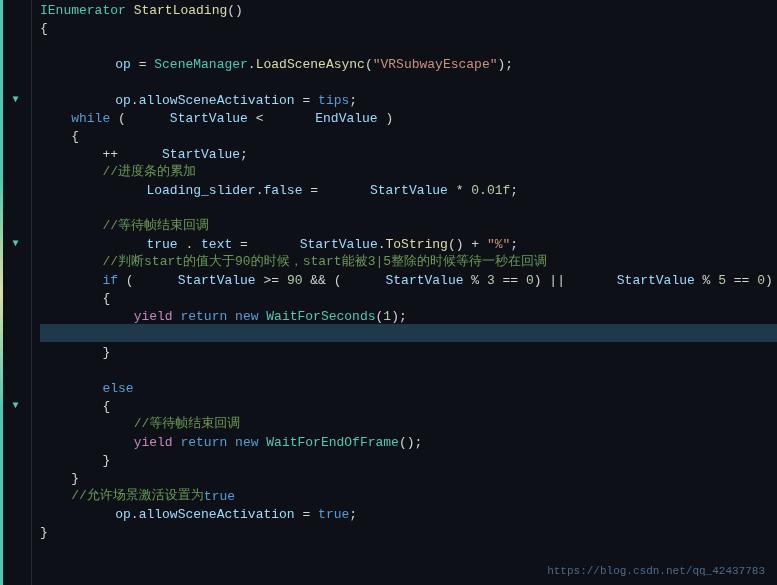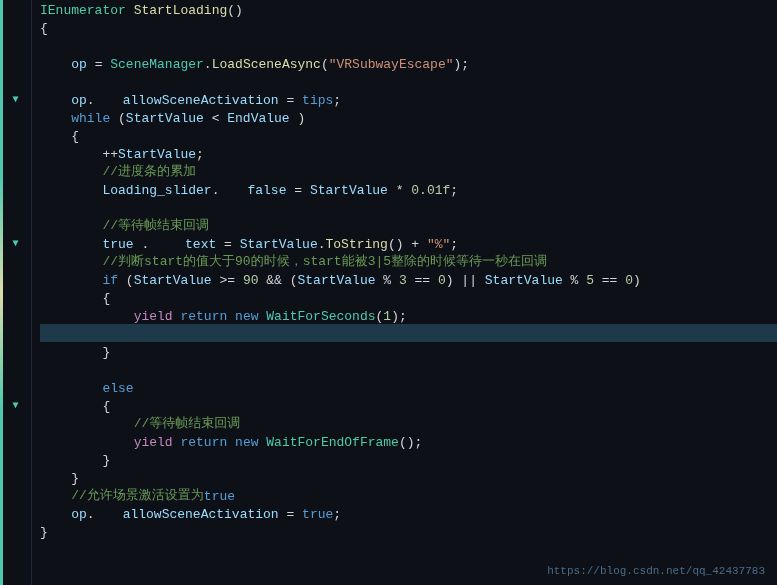--- a/index.html
+++ b/index.html
@@ -58,22 +58,22 @@
     .line.current {
       background: #1e3a4a;
     }
     
     .kw { color: #569cd6; } 
     .kw-yield { color: #c586c0; } 
     .cn { color: #4ec9b0; } 
     .str { color: #ce9178; } 
     .cmt { color: #6a9955; } 
     .num { color: #b5cea8; } 
-    .var { color: #9cdcfe; } 
-    .prop { color: #9cdcfe; margin-left: 28px; } 
+    .var { color: #9cdcfe; margin-left: 44px; } 
+    .prop { color: #9cdcfe; } 
     .fn { color: #dcdcaa; } 
     .plain { color: #d4d4d4; }
     .watermark {
       position: absolute;
       bottom: 8px;
       right: 12px;
       color: #4a6a8a;
       font-size: 11px;
     }
     .left-border {

